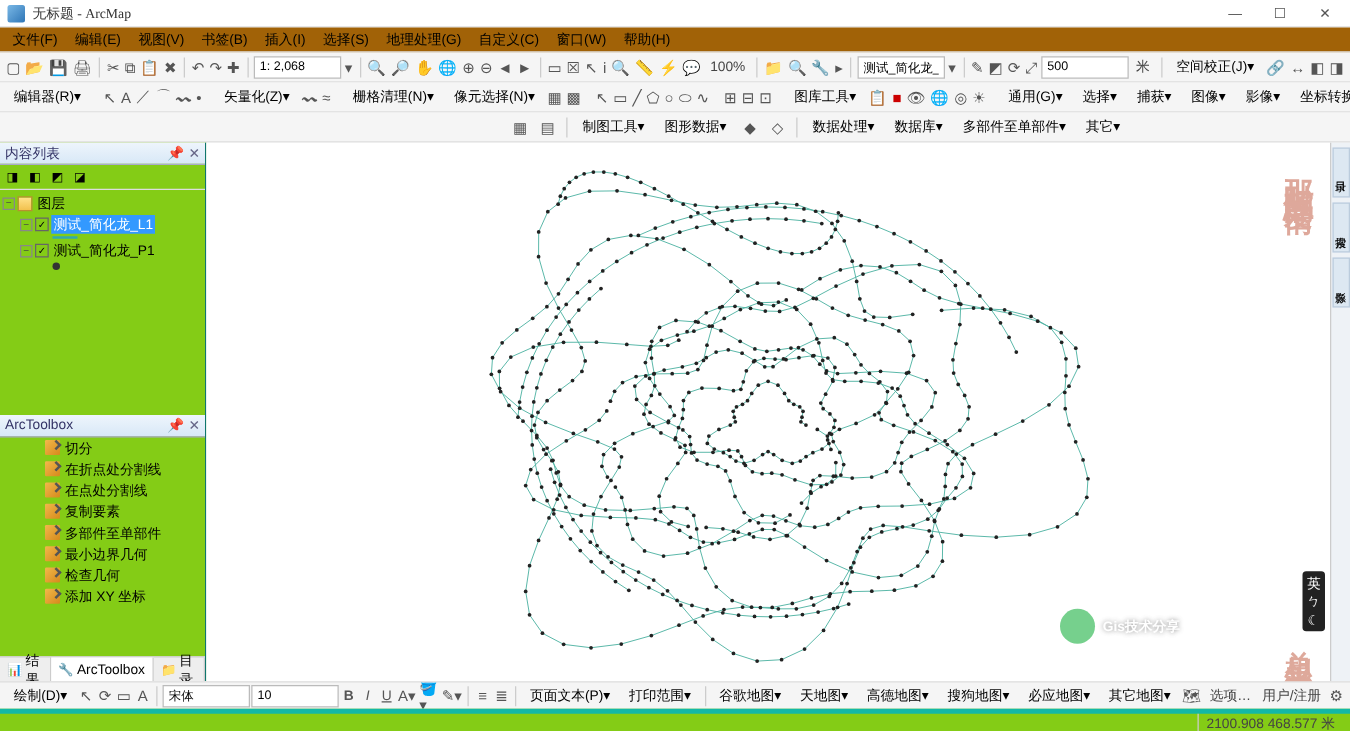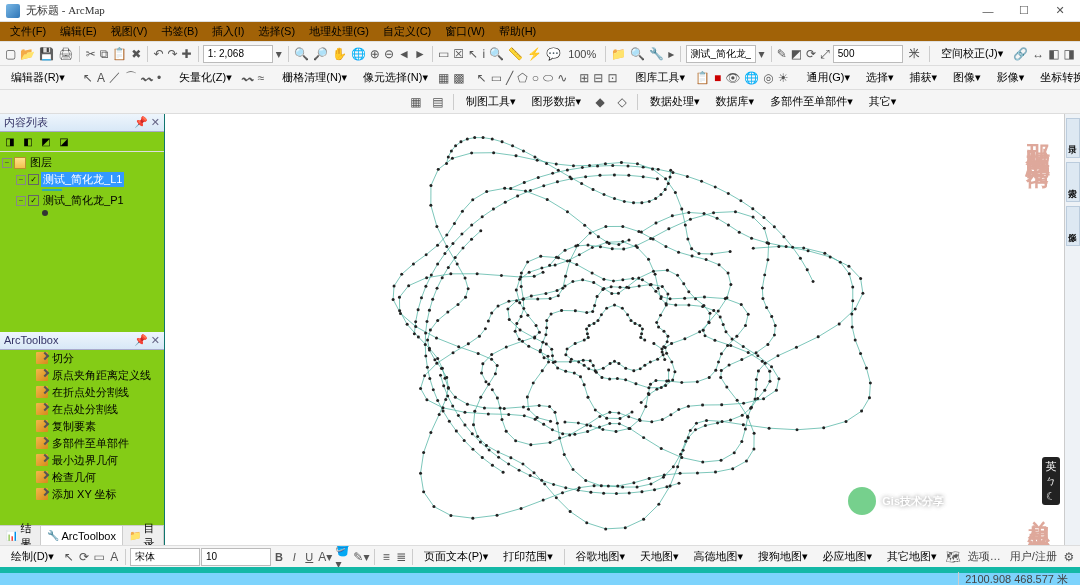--- a/index.html
+++ b/index.html
@@ -36,21 +36,21 @@
 .panel-tabs { height: 20px; display: flex; border-top: 1px solid #ccc; background: #eee; }
 .panel-tab { padding: 2px 6px; border-right: 1px solid #ccc; cursor: pointer; font-size: 10px; display: flex; align-items: center; gap: 2px; }
 .panel-tab.active { background: #fff; }
 .map-canvas { flex: 1; background: #fff; position: relative; }
 .map-canvas svg { width: 100%; height: 100%; }
 .right-sidebar { width: 16px; background: #eef2f6; border-left: 1px solid #ccc; display: flex; flex-direction: column; gap: 4px; padding-top: 4px; align-items: center; }
 .right-sidebar .rbtn { width: 14px; height: 40px; background: #dde8f2; border: 1px solid #bcd; font-size: 9px; writing-mode: vertical-rl; text-align: center; cursor: pointer; }
 .watermark-top { position: absolute; top: 10px; right: 10px; color: #d99a8a; font-size: 24px; font-weight: bold; writing-mode: vertical-rl; letter-spacing: 4px; opacity: 0.85; pointer-events: none; }
 .watermark-bottom { position: absolute; bottom: 10px; right: 10px; color: #d99a8a; font-size: 22px; font-weight: bold; writing-mode: vertical-rl; letter-spacing: 4px; opacity: 0.85; pointer-events: none; }
 .watermark-logo { position: absolute; bottom: 30px; right: 120px; color: #fff; font-size: 22px; font-weight: bold; text-shadow: 0 0 4px #666; opacity: 0.75; pointer-events: none; display:flex; align-items:center; gap:6px;}
-.statusbar { height: 18px; background: #7dd3fc; border-top: 6px solid #14b8a6; display: flex; align-items: center; padding: 0 6px; font-size: 10px; color: #444; gap: 10px; }
+.statusbar { height: 18px; background: #84cc16; border-top: 4px solid #14b8a6; display: flex; align-items: center; padding: 0 6px; font-size: 10px; color: #444; gap: 10px; }
 .statusbar .spacer { flex: 1; }
 .status-seg { border-left: 1px solid #ccc; padding: 0 6px; }
 .bottom-toolbar { height: 22px; background: #f5f5f5; border-top: 1px solid #ddd; display: flex; align-items: center; padding: 0 4px; gap: 1px; overflow:hidden; }
 .ime-badge { position: absolute; bottom: 40px; right: 4px; width: 18px; height: 48px; background: #222; color: #fff; border-radius: 3px; font-size: 10px; display: flex; flex-direction: column; align-items: center; justify-content: space-around; padding: 2px 0; }
 </style>
 </head>
 <body>
 
 <div class="titlebar">
   <div class="titlebar-icon"></div>
@@ -236,24 +236,20 @@
     </div>
 
     <div class="panel-header">
       <span>ArcToolbox</span>
       <span class="pin">📌 ✕</span>
     </div>
     <div class="toolbox-list" id="toolbox-list">
         <div class="toolbox-item">
           <span class="tool-icon"></span>
           <span>切分</span>
-        </div>
-        <div class="toolbox-item">
-          <span class="tool-icon"></span>
-          <span>原点夹角距离定义线</span>
         </div>
         <div class="toolbox-item">
           <span class="tool-icon"></span>
           <span>在折点处分割线</span>
         </div>
         <div class="toolbox-item">
           <span class="tool-icon"></span>
           <span>在点处分割线</span>
         </div>
         <div class="toolbox-item">

